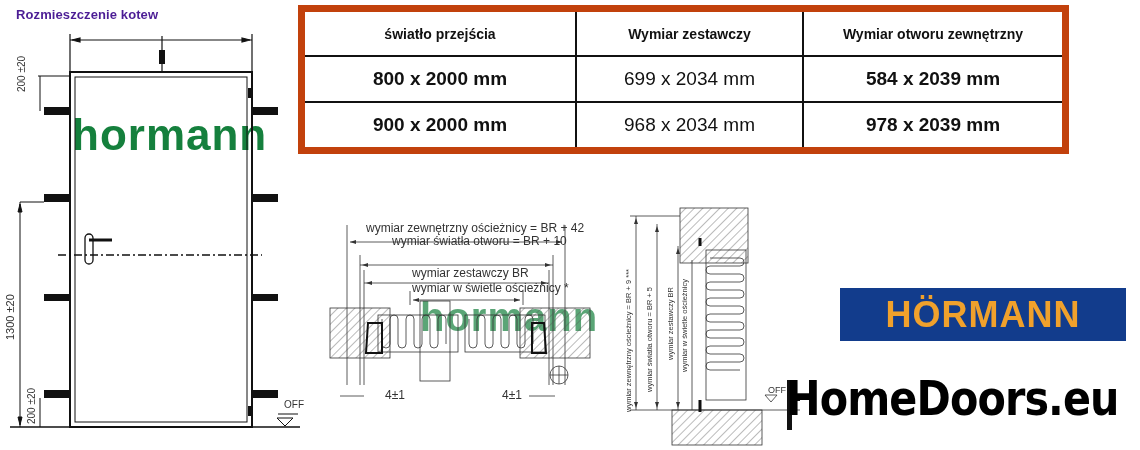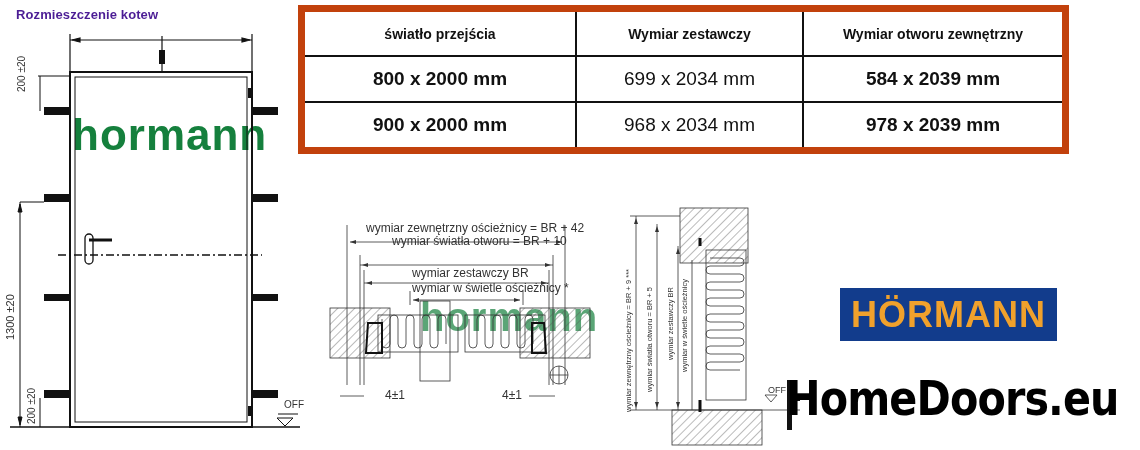--- a/index.html
+++ b/index.html
@@ -6,21 +6,21 @@
   body { width: 1140px; height: 450px; position: relative; overflow: hidden; font-family: "Liberation Sans", sans-serif; color: #111; }
   .abs { position: absolute; }
   .title { left: 16px; top: 7px; font-size: 13px; font-weight: bold; color: #4c1d95; letter-spacing: 0.1px; }
   .watermark { font-weight: bold; color: #15803d; font-size: 44px; letter-spacing: 1px; }
   table.spec { position: absolute; left: 298px; top: 5px; width: 771px; border-collapse: collapse; border: 7px solid #c2410c; }
   table.spec td, table.spec th { border: 2px solid #111; text-align: center; height: 44px; padding: 0; }
   table.spec th { font-size: 14px; font-weight: bold; height: 43px; }
   table.spec td { font-size: 19px; }
   table.spec td.b { font-weight: bold; }
   .dimtxt { font-size: 12px; color: #333; font-family: "Liberation Sans", sans-serif; }
-  .hormann { left: 840px; top: 288px; width: 217px; height: 53px; background: #123c8c; display: flex; align-items: center; justify-content: center; }
+  .hormann { left: 840px; top: 288px; width: 286px; height: 53px; background: #123c8c; display: flex; align-items: center; justify-content: center; }
   .hormann span { color: #f0a12c; font-size: 36px; font-weight: bold; letter-spacing: 1px; font-family: "Liberation Sans", sans-serif; }
   .hd { left: 786px; top: 370px; font-size: 48px; font-family: "DejaVu Sans", sans-serif; font-weight: bold; color: #000; letter-spacing: -1px; transform: scaleX(0.86); transform-origin: left top; }
 </style>
 </head>
 <body>
 
 <div class="abs title">Rozmieszczenie kotew</div>
 
 <div class="abs watermark" style="left:72px;top:110px;">hormann</div>
 

